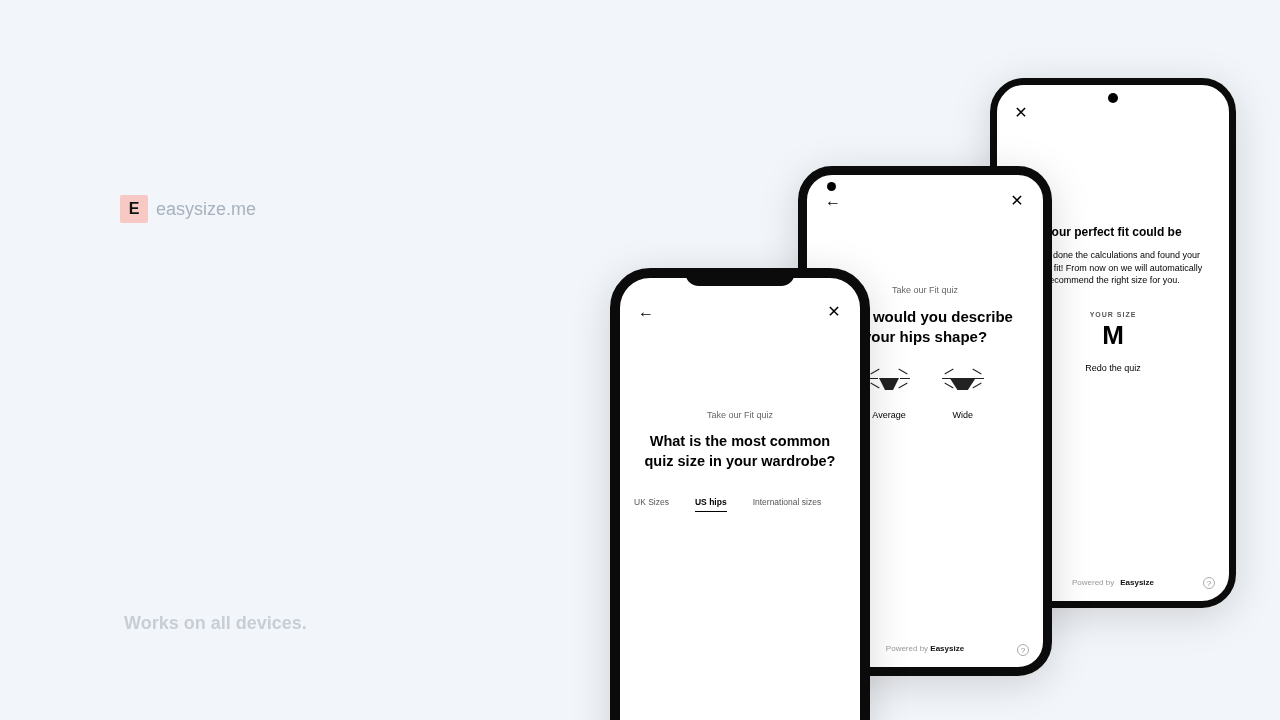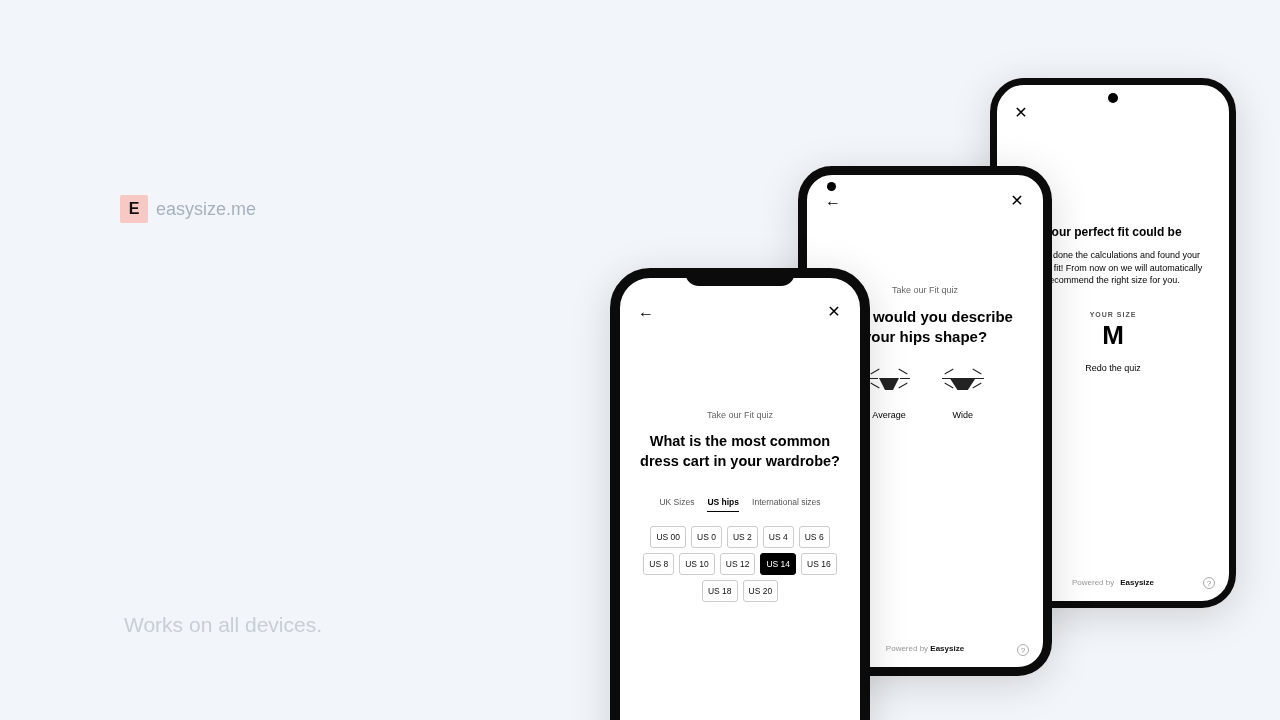--- a/index.html
+++ b/index.html
@@ -19,21 +19,21 @@
   .brand-badge {
     width: 28px; height: 28px; background: #f8c9c4;
     display: flex; align-items: center; justify-content: center;
     font-weight: 700; font-size: 16px; color: #111; border-radius: 2px;
   }
   .brand-text { color: #a7b2be; font-size: 18px; font-weight: 500; }
   .headline { font-size: 30px; font-weight: 700; color: #111; margin-bottom: 32px; }
   .body-text { font-size: 19px; line-height: 1.55; color: #111; }
   .footer-text {
     position: absolute; left: 124px; top: 613px;
-    font-size: 21px; color: #c7ced6; font-weight: 400;
+    font-size: 18px; color: #c7ced6; font-weight: 700;
   }
 
   
   .phone {
     position: absolute;
     border-radius: 36px;
     background: #fff;
     box-shadow: 0 8px 40px rgba(0,0,0,0.15);
   }
   .phone .bezel {
@@ -86,21 +86,21 @@
   .p2-help{ position:absolute; right:14px; bottom:11px; width:12px;height:12px;border:1px solid #aaa;border-radius:50%; font-size:8px; display:flex;align-items:center;justify-content:center; color:#888;}
 
   
   .phone1 { left: 610px; top: 268px; width: 260px; height: 520px; border-radius:40px;}
   .phone1 .bezel{ border-width:10px; border-radius:40px;}
   .phone1 .screen{ inset:10px; border-radius:32px; padding:16px 14px;}
   .notch{ position:absolute; top:0; left:50%; transform:translateX(-50%); width:110px; height:18px; background:#0b0b0b; border-bottom-left-radius:14px; border-bottom-right-radius:14px;}
   .p1-body{ text-align:center; margin-top:86px;}
   .p1-eyebrow{ font-size:9px; color:#666; margin-bottom:12px;}
   .p1-question{ font-size:14.5px; font-weight:700; line-height:1.35; padding:0 6px; margin-bottom:26px;}
-  .size-tabs{ display:flex; justify-content:center; gap:13px; font-size:8.5px; color:#555; margin-bottom:14px;}
+  .size-tabs{ display:flex; gap:26px; font-size:8.5px; color:#555; margin-bottom:14px;}
   .size-tab{ padding-bottom:4px; cursor:pointer;}
   .size-tab.active{ font-weight:700; color:#000; border-bottom:1.5px solid #000;}
   .size-grid{ display:flex; flex-wrap:wrap; justify-content:center; gap:5px; padding:0 2px;}
   .size-chip{ font-size:8.5px; padding:5px 5px; border:1px solid #ccc; border-radius:3px; min-width:26px; cursor:pointer; background:#fff; color:#111;}
   .size-chip.sel{ background:#000; color:#fff; border-color:#000;}
 
   .bold{font-weight:700;color:#111;}
 </style>
 </head>
 <body>
@@ -181,37 +181,23 @@
 </div>
 
 <div class="phone phone1">
   <div class="screen">
     <div class="topbar" style="margin-top:6px;">
       <span class="icon-btn">←</span>
       <span class="icon-btn">✕</span>
     </div>
     <div class="p1-body">
       <div class="p1-eyebrow">Take our Fit quiz</div>
-      <div class="p1-question">What is the most common dress cart in your wardrobe?</div>
+      <div class="p1-question">What is the most common quiz size in your wardrobe?</div>
       <div class="size-tabs">
         <div class="size-tab">UK Sizes</div>
         <div class="size-tab active">US hips</div>
         <div class="size-tab">International sizes</div>
       </div>
-      <div class="size-grid" id="size-grid">
-          <div class="size-chip">US 00</div>
-          <div class="size-chip">US 0</div>
-          <div class="size-chip">US 2</div>
-          <div class="size-chip">US 4</div>
-          <div class="size-chip">US 6</div>
-          <div class="size-chip">US 8</div>
-          <div class="size-chip">US 10</div>
-          <div class="size-chip">US 12</div>
-          <div class="size-chip sel">US 14</div>
-          <div class="size-chip">US 16</div>
-          <div class="size-chip">US 18</div>
-          <div class="size-chip">US 20</div>
-        </div>
     </div>
   </div>
   <div class="notch"></div>
   <div class="bezel"></div>
 </div>
 
 </body></html>

